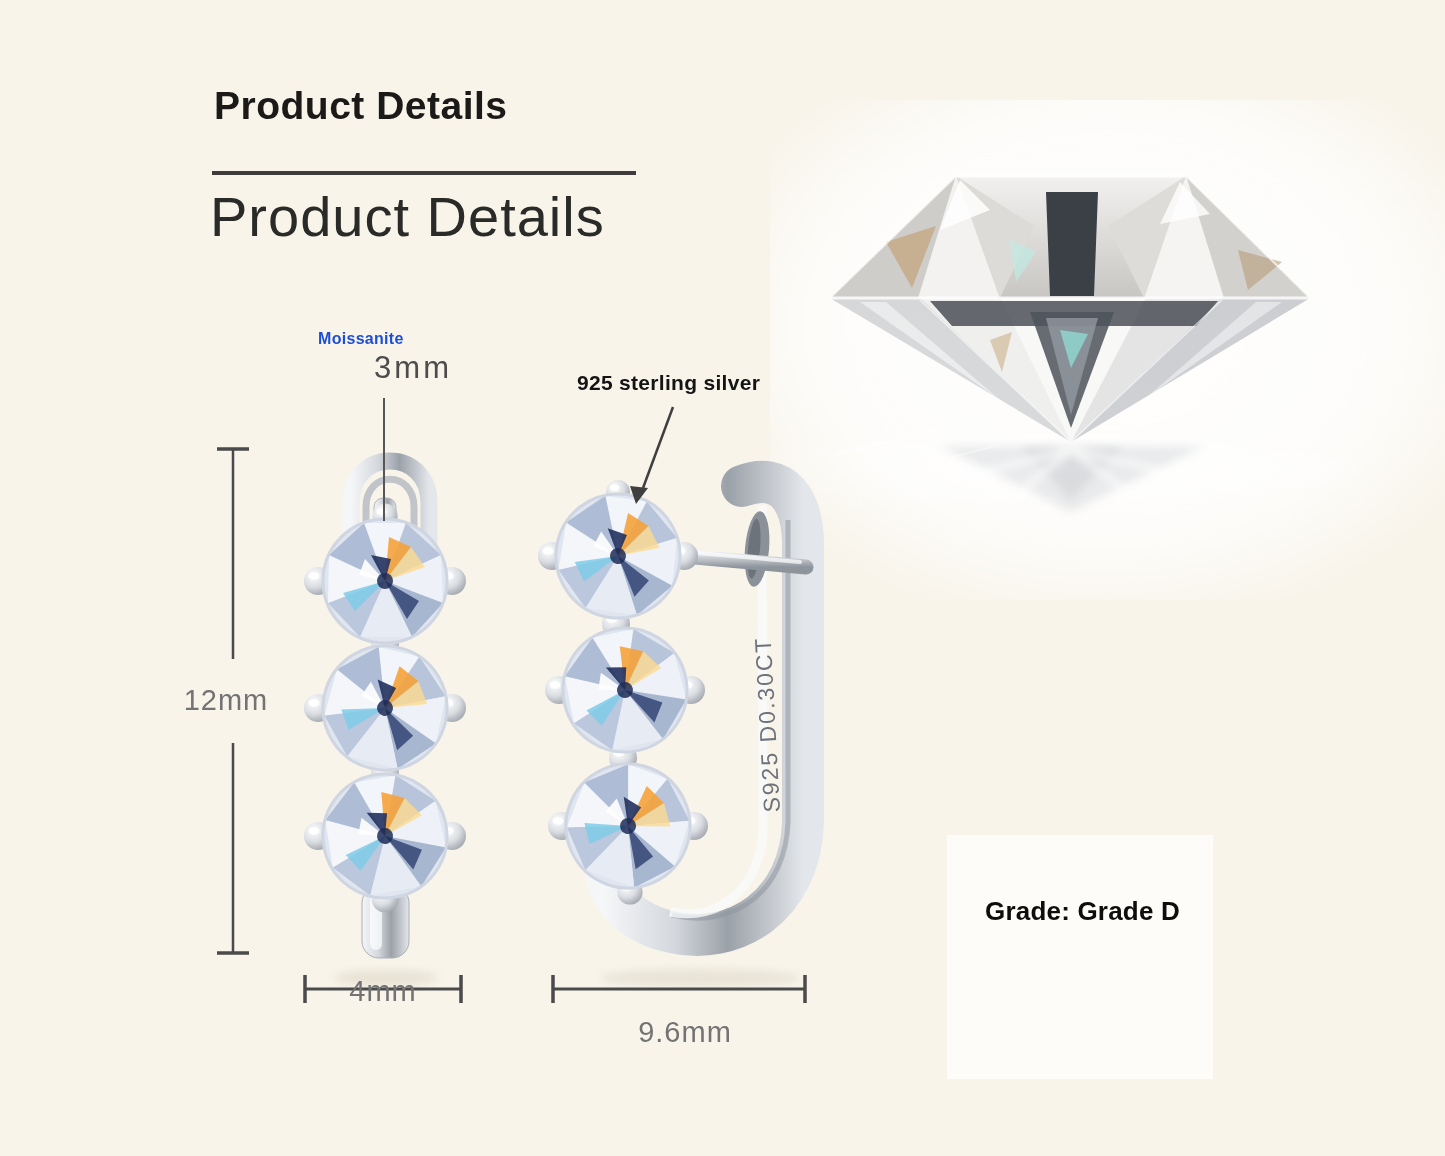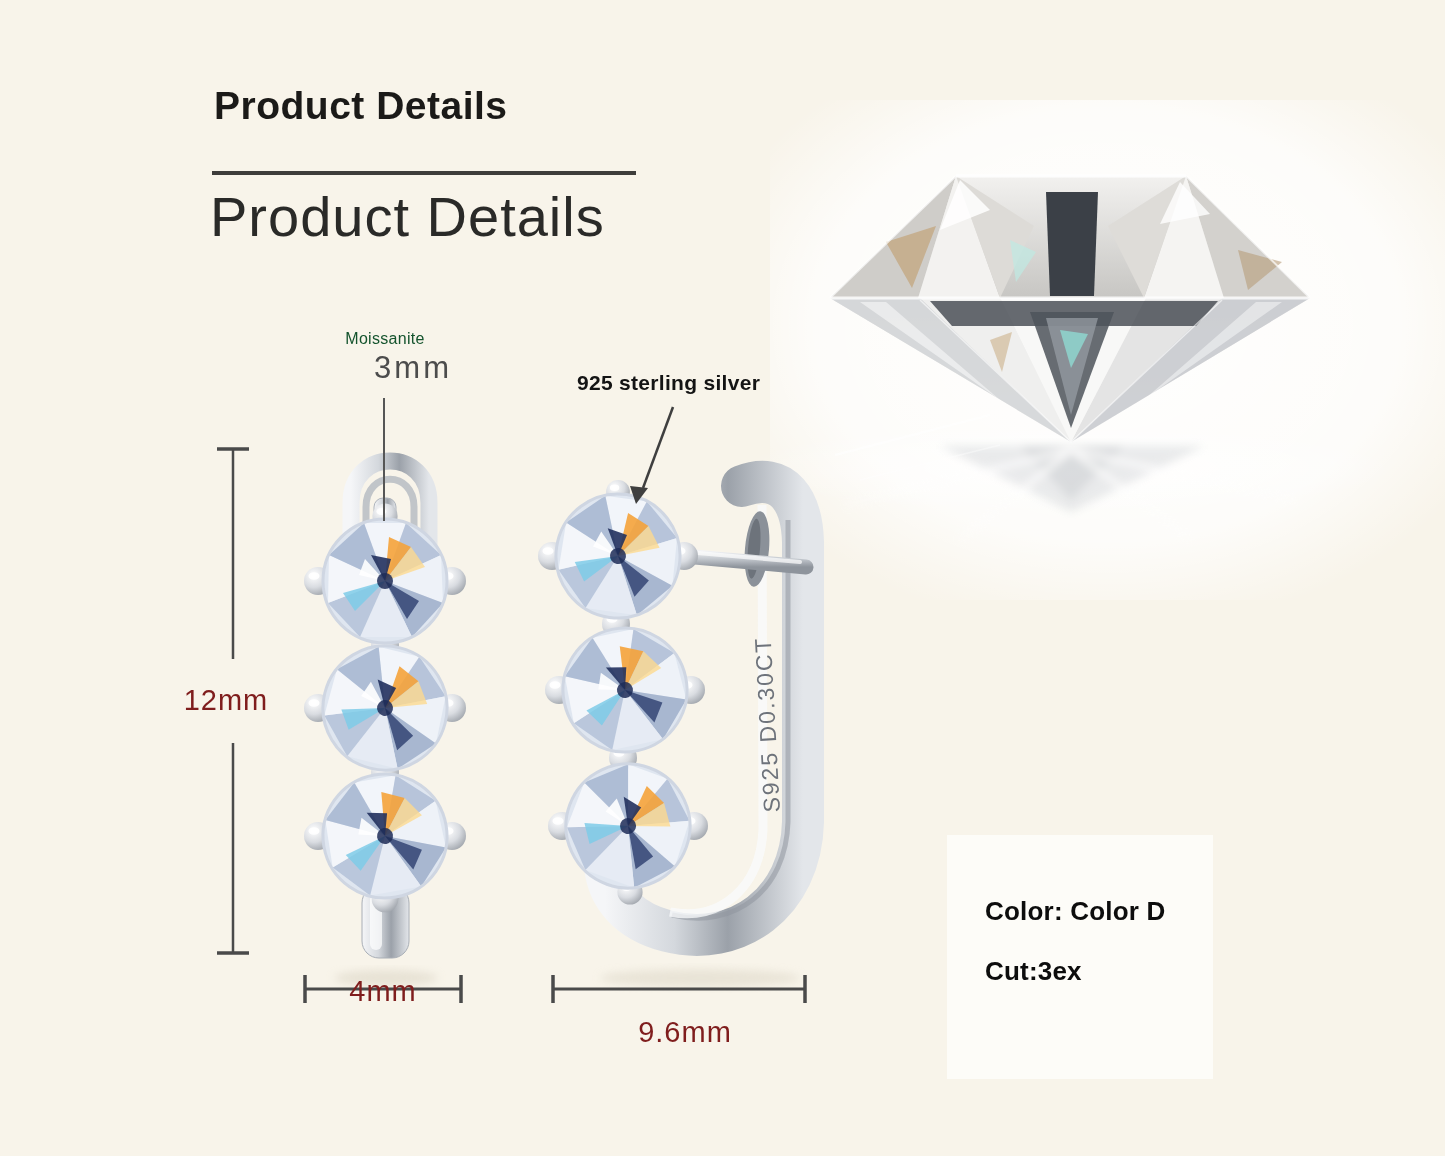--- a/index.html
+++ b/index.html
@@ -15,33 +15,33 @@
     font-size:39px;font-weight:700;letter-spacing:.5px;color:#1b1a18;
   }
   .title-divider{
     left:212px;top:171px;width:424px;height:4px;background:#3e3d3b;
   }
   .title-light{
     left:210px;top:184px;
     font-size:56px;font-weight:400;letter-spacing:1px;color:#2a2a28;
   }
   .stone-label{
-    left:318px;top:330px;width:134px;text-align:center;
-    font-size:16px;font-weight:400;color:#14532d;letter-spacing:.3px;
+    left:318px;top:330px;width:134px;
+    font-size:16px;font-weight:700;color:#1d4ed8;letter-spacing:.3px;
   }
   .stone-size{
     left:318px;top:350px;width:134px;text-align:right;
     font-size:31px;color:#4c4c4c;letter-spacing:3px;
   }
   .silver-label{
     left:577px;top:371px;
     font-size:21px;font-weight:700;color:#141414;letter-spacing:.3px;
   }
   .dim{
-    font-size:29px;color:#7f1d1d;text-align:center;letter-spacing:1px;
+    font-size:29px;color:#737373;text-align:center;letter-spacing:1px;
   }
   .dim-height{left:178px;top:684px;width:96px;}
   .dim-width{left:327px;top:975px;width:112px;}
   .dim-hoop{left:612px;top:1003px;width:146px;margin-top:13px;}
   .specs-panel{
     left:947px;top:835px;width:266px;height:244px;
     background:#fdfcf8;box-sizing:border-box;
     padding:46px 0 0 38px;
   }
   .specs-panel p{
@@ -254,15 +254,14 @@
 
 <div class="abs stone-label">Moissanite</div>
 <div class="abs stone-size">3mm</div>
 <div class="abs silver-label">925 sterling silver</div>
 
 <div class="abs dim dim-height">12mm</div>
 <div class="abs dim dim-width">4mm</div>
 <div class="abs dim dim-hoop">9.6mm</div>
 
 <div class="abs specs-panel">
-  <p>Color: Color D</p>
-  <p>Cut:3ex</p>
+  <p>Grade: Grade D</p>
 </div>
 
 </body></html>

